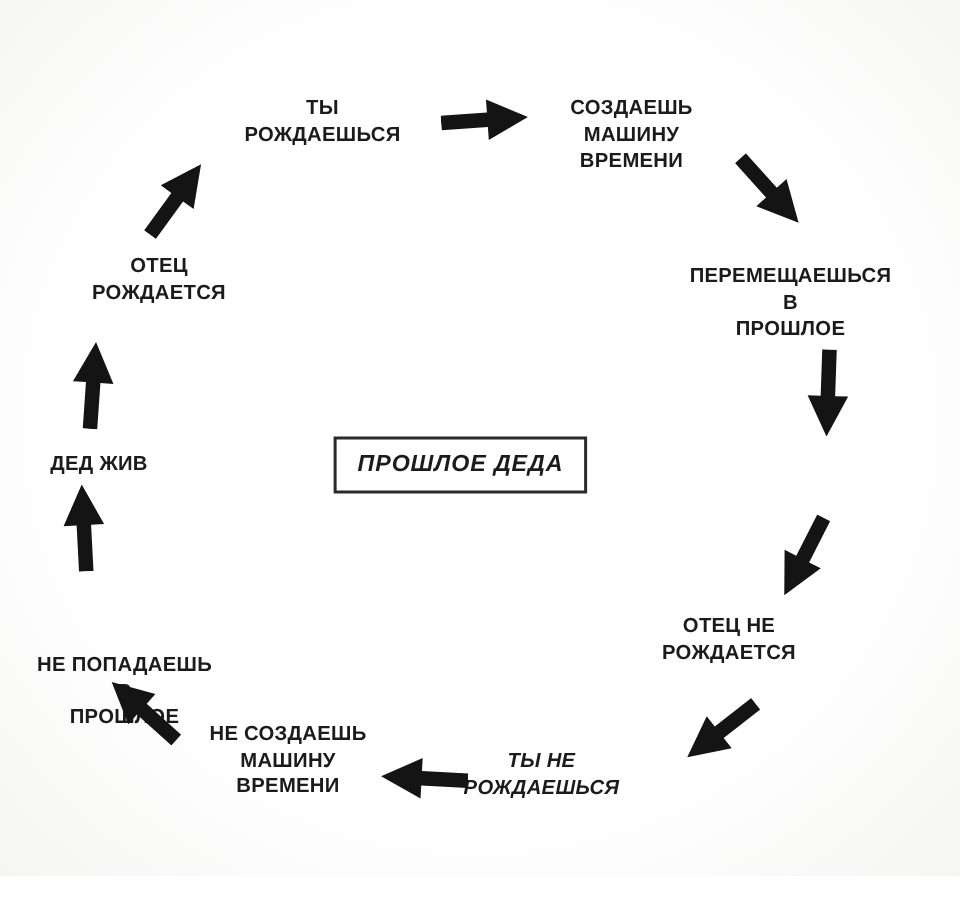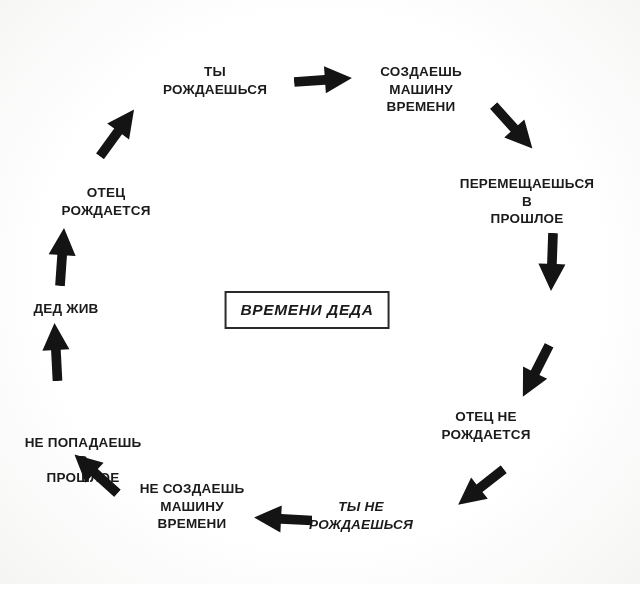--- a/index.html
+++ b/index.html
@@ -74,24 +74,24 @@
   <div class="node" style="left:192px; top:480px;">НЕ СОЗДАЕШЬ
 МАШИНУ
 ВРЕМЕНИ</div>
 
   <div class="node" style="left:83px; top:388px;margin-top:46px;">НЕ ПОПАДАЕШЬ
 В
 ПРОШЛОЕ</div>
 
   <div class="node" style="left:66px; top:300px;">ДЕД ЖИВ</div>
 
-  <div class="node" style="left:106px; top:184px;">ОТЕЦ
+  <div class="node" style="left:106px; top:168px;">ОТЕЦ
 РОЖДАЕТСЯ</div>
 
-  <div class="center-box" style="left:307px; top:291px;">ВРЕМЕНИ ДЕДА</div>
+  <div class="center-box" style="left:307px; top:291px;">ПРОШЛОЕ ДЕДА</div>
 
   <div class="arrow" style="left:294px; top:66px; transform:rotate(-4deg);">
     <svg viewBox="0 0 60 28">
         <polygon points="0,9 32,9 32,0 60,14 32,28 32,19 0,19"></polygon>
       </svg>
   </div>
 
   <div class="arrow" style="left:484px; top:113px; transform:rotate(48deg);">
     <svg viewBox="0 0 60 28">
         <polygon points="0,9 32,9 32,0 60,14 32,28 32,19 0,19"></polygon>

